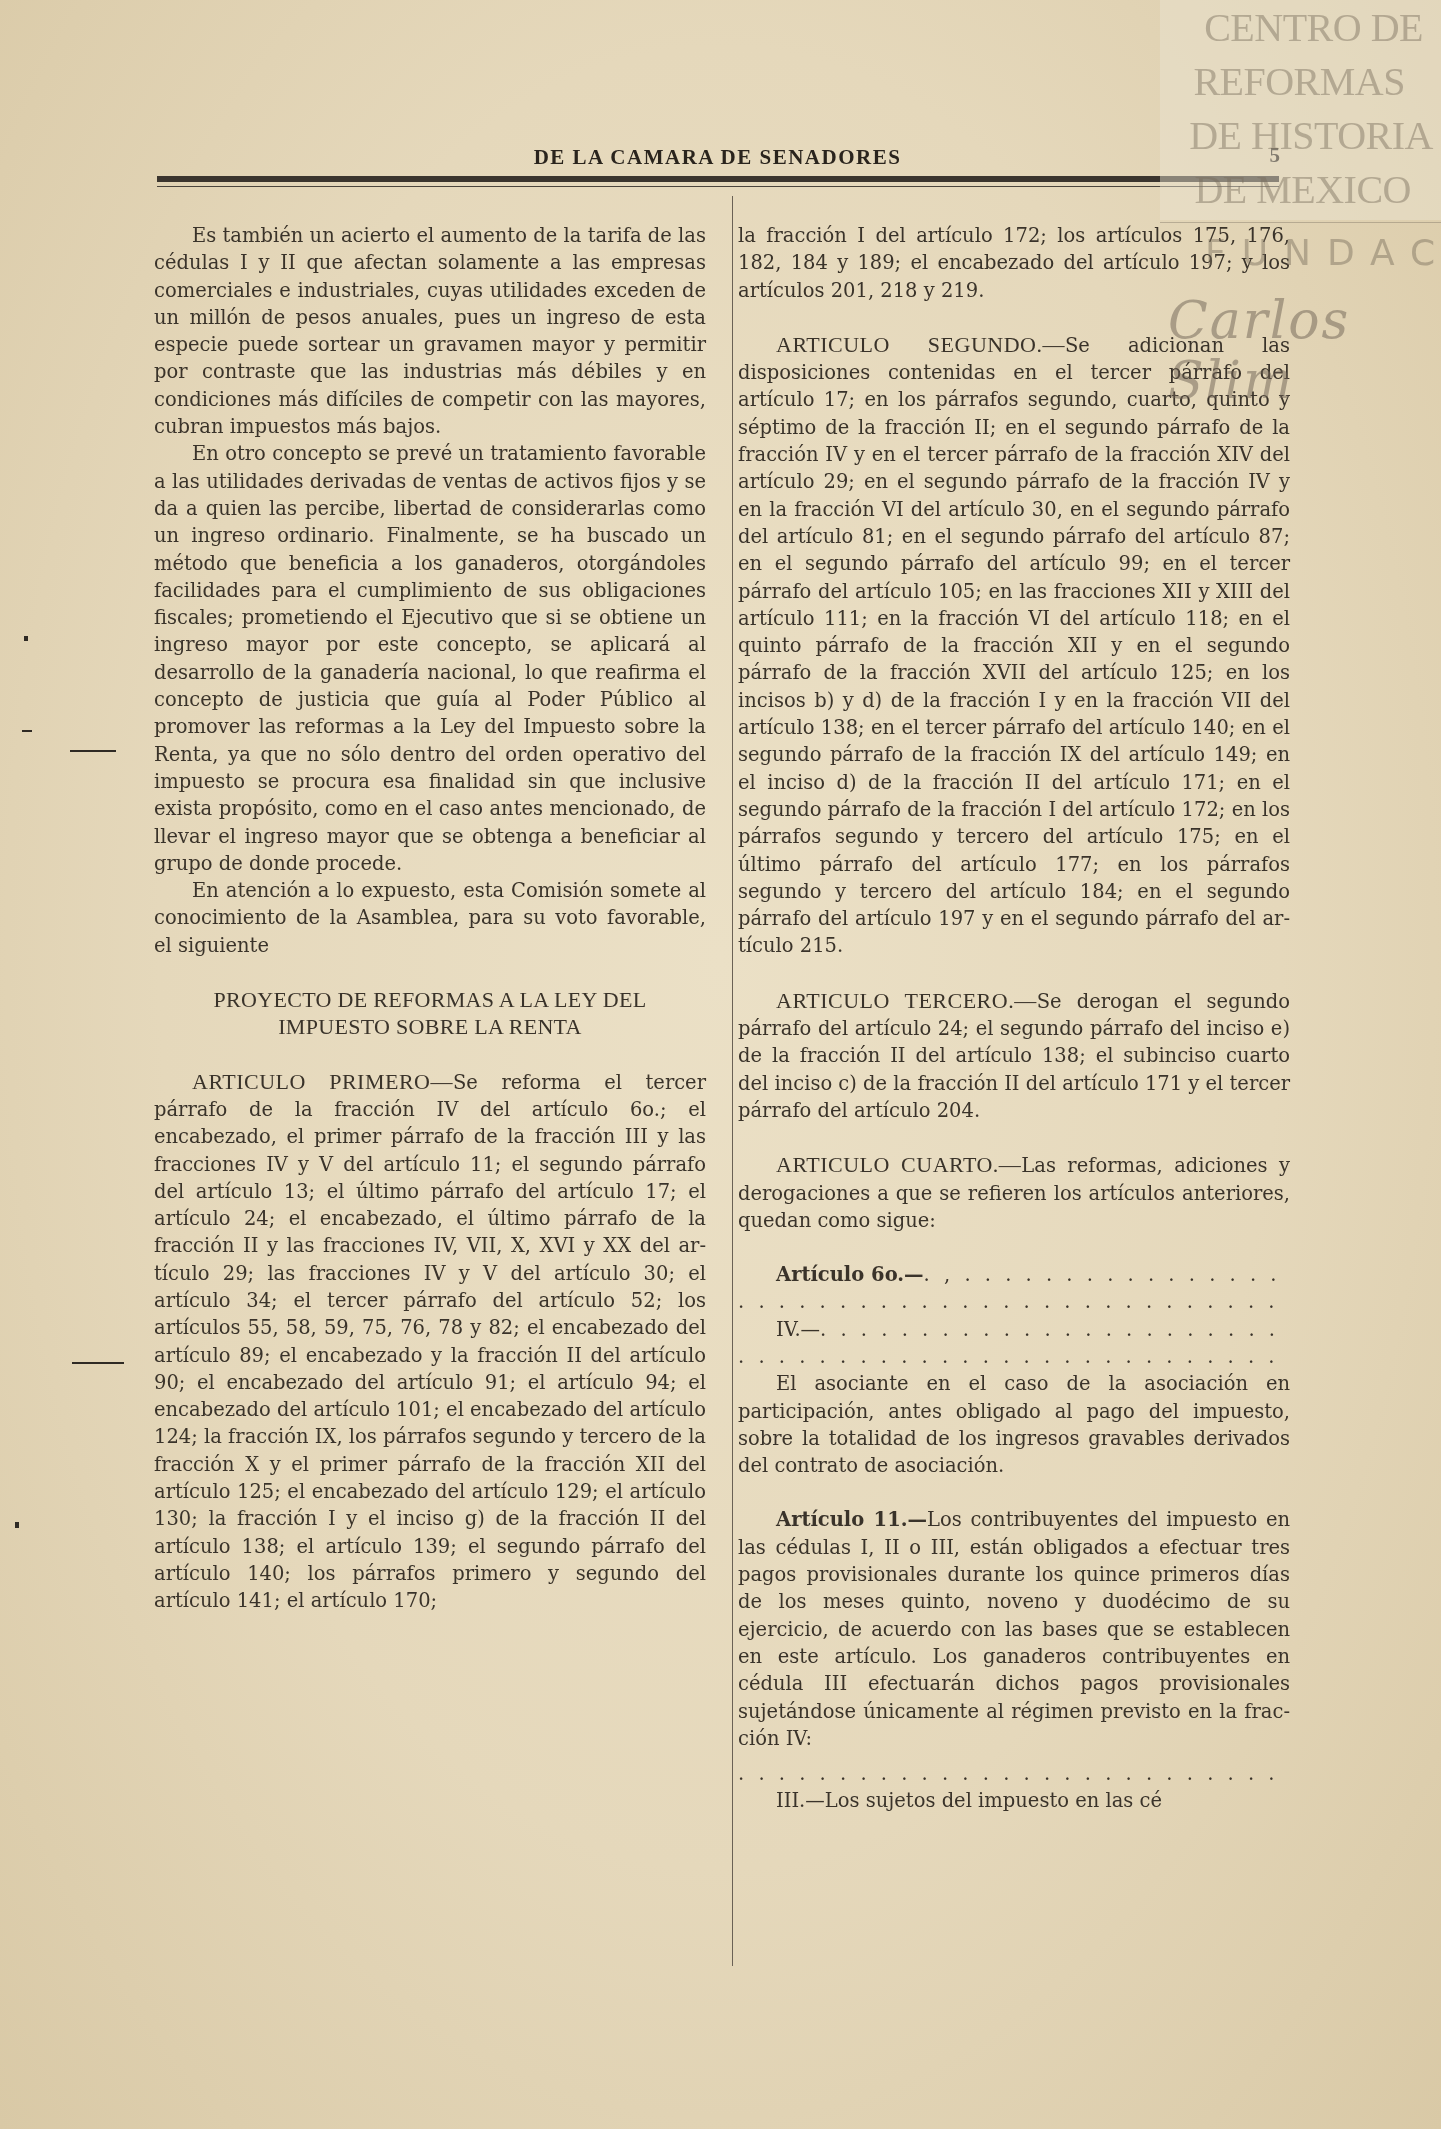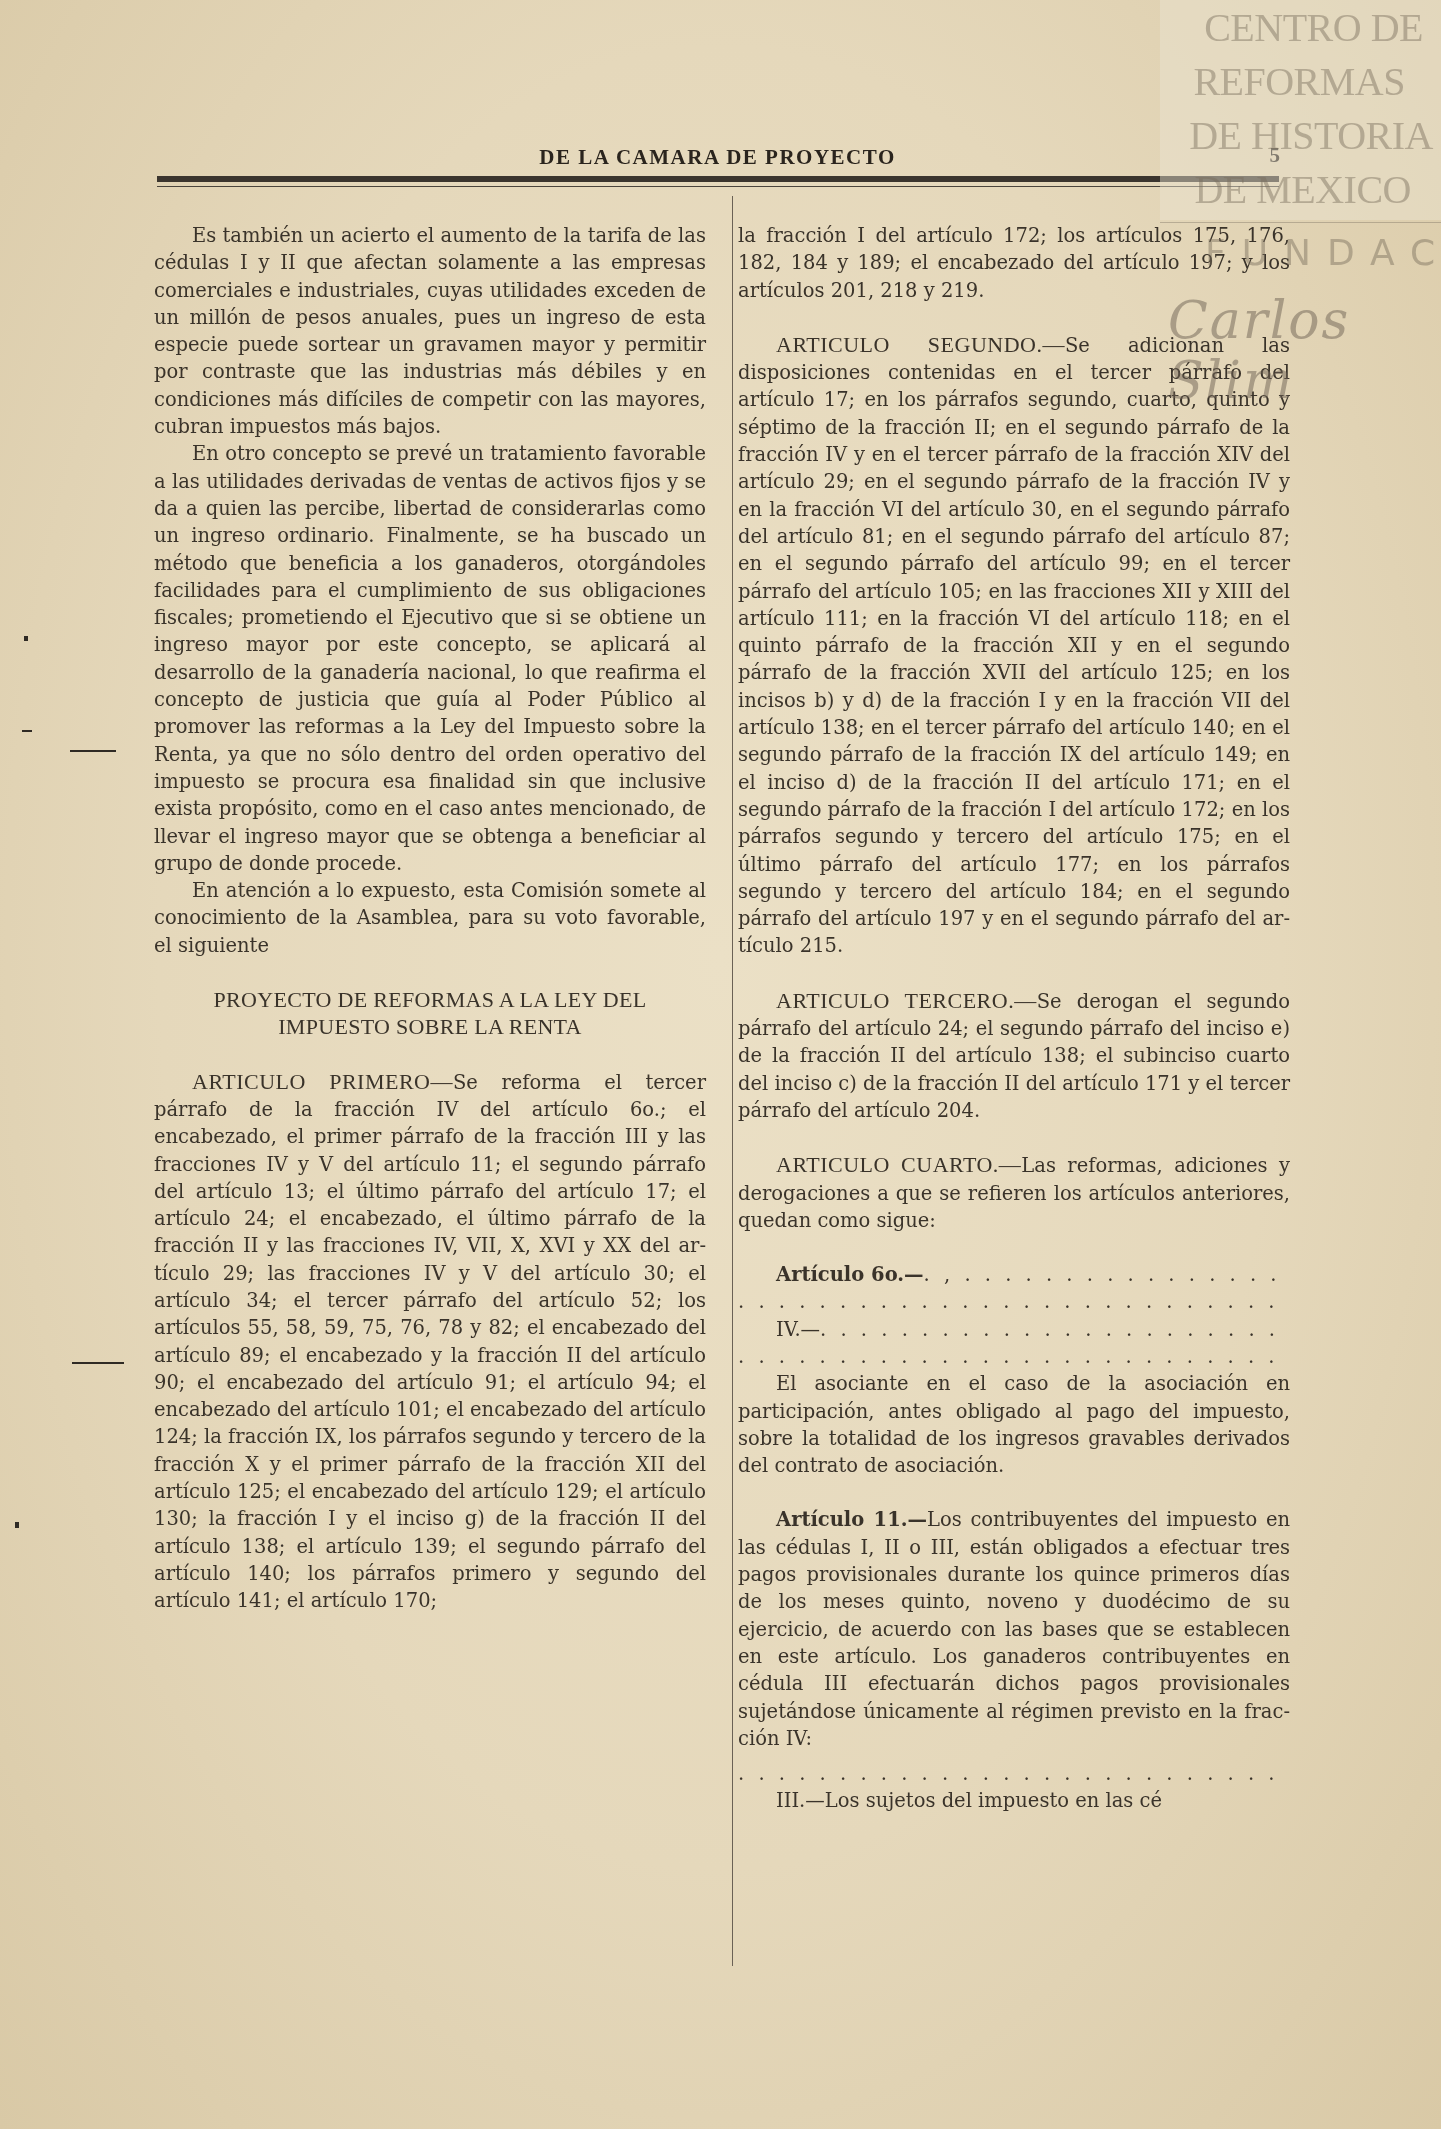--- a/index.html
+++ b/index.html
@@ -88,21 +88,21 @@
 
   
   .mark { position: absolute; background: #2f2a24; }
 </style>
 </head>
 <body>
 
 <div class="page">
 
   <div class="running-head">
-    <div class="running-title">DE LA CAMARA DE PROYECTO</div>
+    <div class="running-title">DE LA CAMARA DE SENADORES</div>
     <div class="page-number">5</div>
   </div>
   <div class="rule-thick"></div>
   <div class="rule-thin"></div>
   <div class="col-divider"></div>
 
   <div class="column col-left">
     <p class="indent">Es también un acierto el aumento de la tarifa de las cédulas I y II que afectan sola­mente a las empresas comerciales e industria­les, cuyas utilidades exceden de un millón de pesos anuales, pues un ingreso de esta especie puede sortear un gravamen mayor y permitir por contraste que las industrias más débiles y en condiciones más difíciles de competir con las mayores, cubran impuestos más bajos.</p>
     <p class="indent">En otro concepto se prevé un tratamiento favorable a las utilidades derivadas de ventas de activos fijos y se da a quien las percibe, libertad de considerarlas como un ingreso or­dinario. Finalmente, se ha buscado un método que beneficia a los ganaderos, otorgándoles facilidades para el cumplimiento de sus obli­gaciones fiscales; prometiendo el Ejecutivo que si se obtiene un ingreso mayor por este con­cepto, se aplicará al desarrollo de la ganade­ría nacional, lo que reafirma el concepto de justicia que guía al Poder Público al promo­ver las reformas a la Ley del Impuesto sobre la Renta, ya que no sólo dentro del orden operativo del impuesto se procura esa finali­dad sin que inclusive exista propósito, como en el caso antes mencionado, de llevar el in­greso mayor que se obtenga a beneficiar al grupo de donde procede.</p>
     <p class="indent">En atención a lo expuesto, esta Comisión somete al conocimiento de la Asamblea, para su voto favorable, el siguiente</p>

